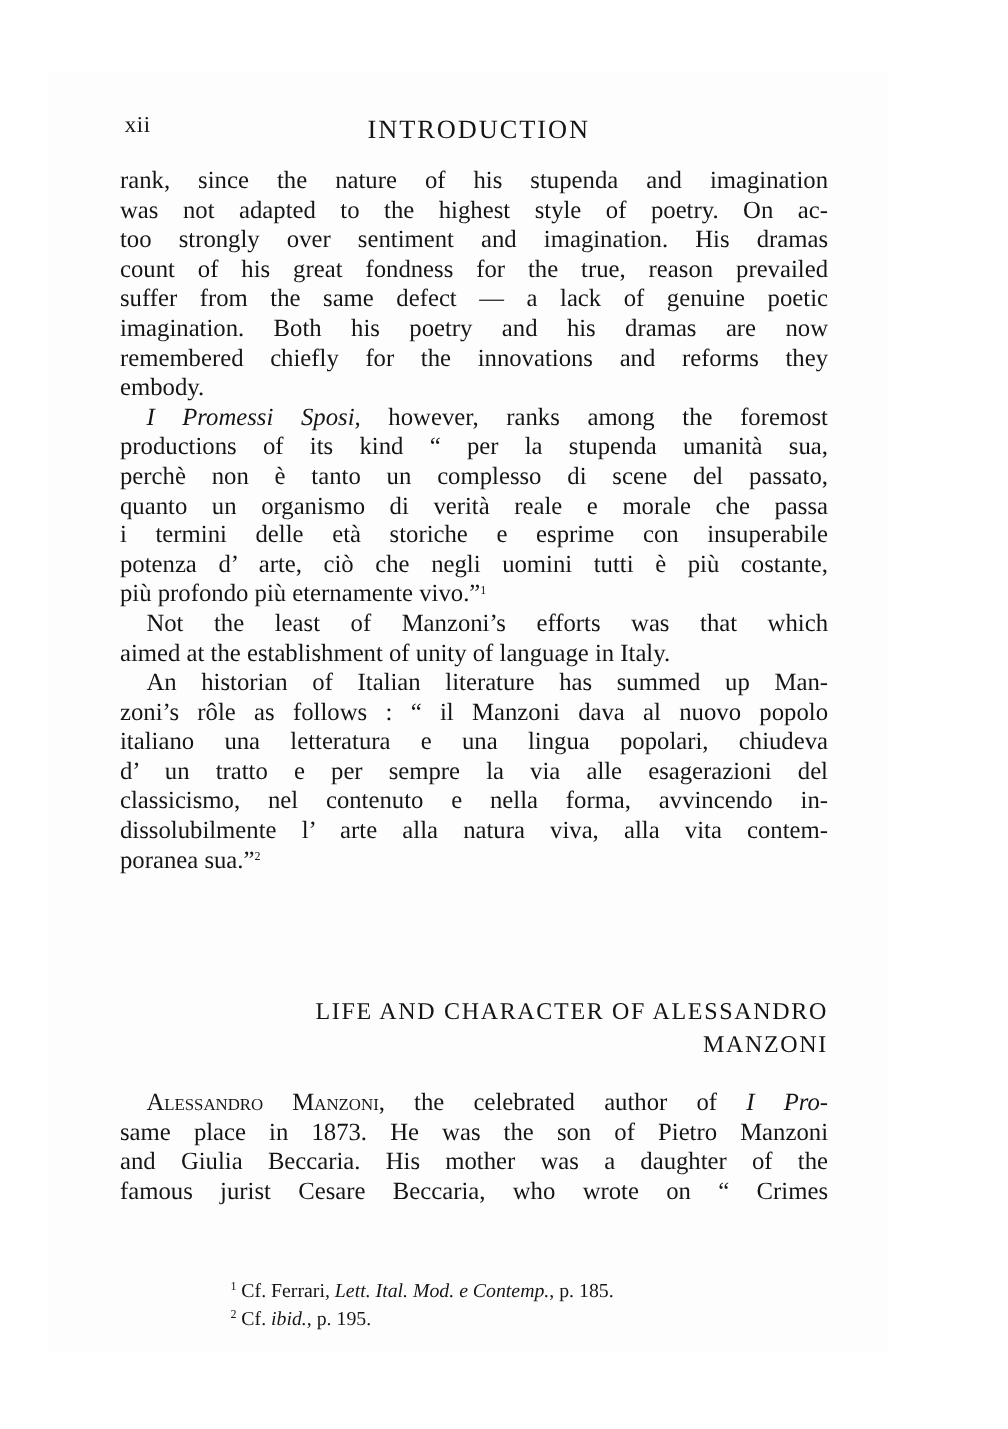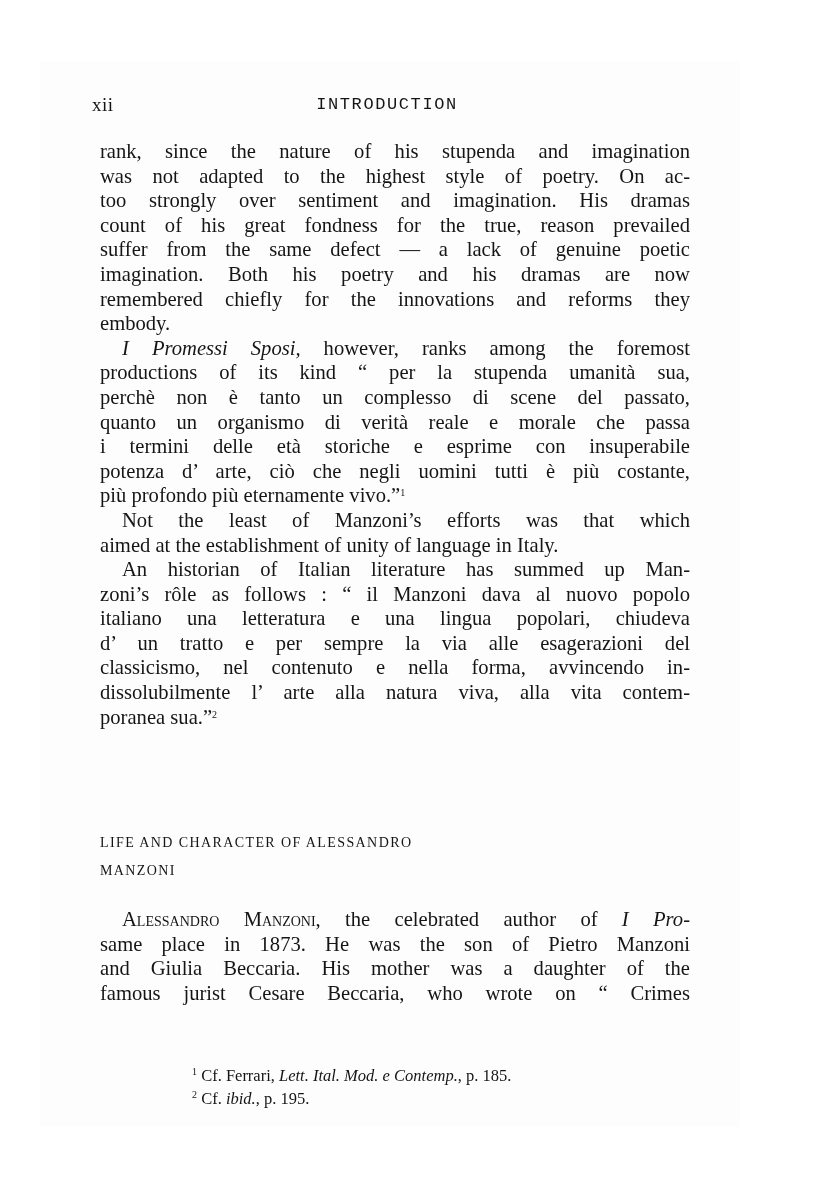--- a/index.html
+++ b/index.html
@@ -1,26 +1,26 @@
 <!DOCTYPE html>
 <html><head>
   <meta charset="utf-8">
   <style>
     html, body { margin: 0; padding: 0; background: #ffffff; }
     body { width: 840px; height: 1191px; position: relative; overflow: hidden;
            font-family: "Liberation Serif", "DejaVu Serif", serif; color: #151515; }
     .panel { position: absolute; left: 40px; top: 61px; width: 700px; height: 1066px; background: #fdfdfd; }
-    .running-head { position: absolute; top: 94px; left: 92px; width: 590px; height: 26px; font-size: 19px; }
+    .running-head { position: absolute; top: 94px; left: 104px; width: 590px; height: 26px; font-size: 19px; }
     .page-number { position: absolute; left: 0; top: 0; letter-spacing: 0.5px; }
-    .head-title { position: absolute; left: 0; width: 100%; top: 1px; text-align: center; font-size: 17px; letter-spacing: 1.6px; font-family: Liberation Mono, monospace; }
+    .head-title { position: absolute; left: 0; width: 100%; top: 1px; text-align: center; font-size: 22px; letter-spacing: 1.6px; }
     .body-block { position: absolute; left: 100px; width: 590px; font-size: 20.6px; line-height: 24.6px; }
     .line { display: block; white-space: nowrap; text-align: justify; text-align-last: justify; height: 24.6px; }
     .line.last { text-align-last: left; }
     .indent { padding-left: 22px; }
-    .section-heading { position: absolute; left: 100px; width: 590px; top: 829px; text-align: left; font-size: 14px; line-height: 28px; letter-spacing: 1.4px; }
+    .section-heading { position: absolute; left: 100px; width: 590px; top: 829px; text-align: right; font-size: 20px; line-height: 28px; letter-spacing: 1.4px; }
     .sc { font-variant: small-caps; }
     .footnotes { position: absolute; left: 148px; top: 1064px; font-size: 16.5px; line-height: 23px; }
     .fn-line { display: block; white-space: nowrap; margin-left: 44px; }
     sup { font-size: 10px; vertical-align: 6px; line-height: 0; }
     i { font-style: italic; }
   </style>
 </head>
 <body>
 
 <div class="panel"></div>

